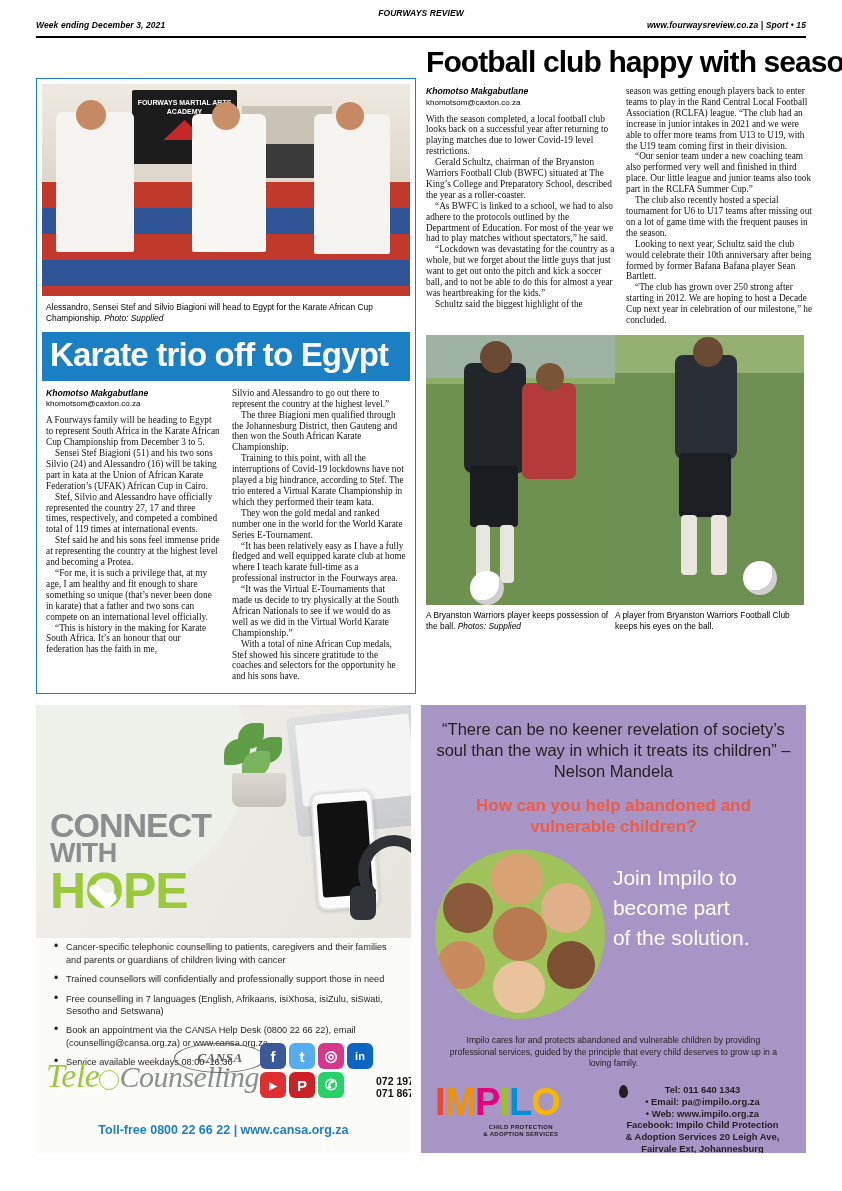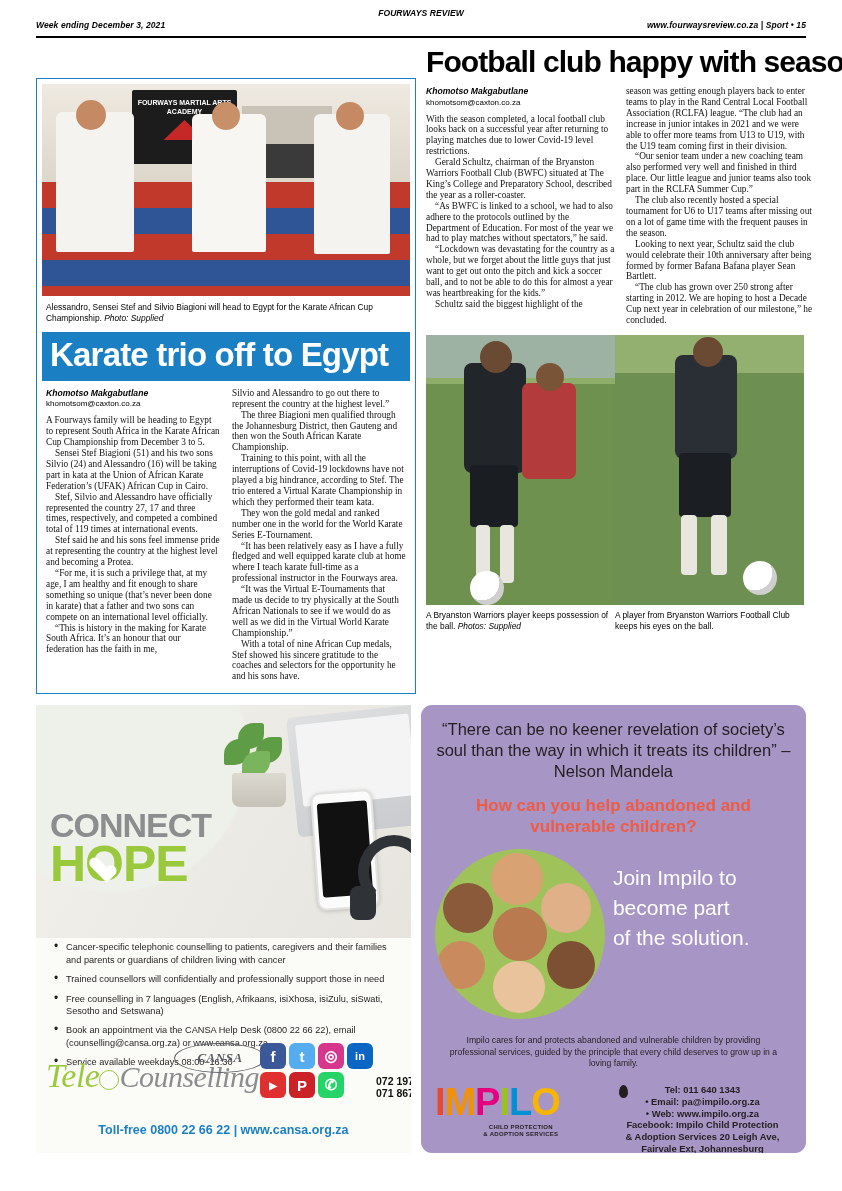--- a/index.html
+++ b/index.html
@@ -72,21 +72,21 @@
   .f-photos > div { width:189px; }
   .f-photo { height:270px; }
   .f-cap { font-family:"Liberation Sans", sans-serif; font-size:8.4px; line-height:11px;
            color:#000; padding-top:5px; }
   .f-cap .it { font-style:italic; }
 
   
   .ads { display:flex; gap:10px; margin-top:11px; }
   .ad-left { width:380px; height:448px; background:#fbfbf8; position:relative; overflow:hidden; }
   .ad-right { width:390px; height:448px; background:#a795c5; position:relative; overflow:hidden;
-              padding:14px 14px 8px 14px;border-radius:11px; }
+              padding:14px 14px 8px 14px; }
 
   
   .cansa-photo { position:absolute; left:0; top:0; width:380px; height:233px;
      background:
        radial-gradient(circle at 20% 22%, #eef0ea 0 38%, transparent 39%),
        linear-gradient(120deg,#f3f1ec 0%, #ecebe6 45%, #e6e4dd 100%);
   }
   .succulent { position:absolute; left:186px; top:16px; width:74px; height:60px; }
   .succ-leaf { position:absolute; background:#5f9c46; border-radius:60% 10% 60% 10%; }
   .pot { position:absolute; left:196px; top:68px; width:54px; height:34px;
@@ -328,20 +328,21 @@
           <div class="phone-screen"></div>
         </div>
         <div class="headphones">
           <div class="earcup" style="left:-19px;top:40px;"></div>
 
         </div>
       </div>
 
       <div class="connect-wrap">
         <div class="cw-line1">CONNECT</div>
+        <div class="cw-line2">WITH</div>
         <div class="cw-hope">
           <span>HOPE</span>
           <span class="heart"></span>
         </div>
       </div>
 
       <ul class="bullets">
         <li>Cancer-specific telephonic counselling to patients, caregivers and their families and parents or guardians of children living with cancer</li>
         <li>Trained counsellors will confidentially and professionally support those in need</li>
         <li>Free counselling in 7 languages (English, Afrikaans, isiXhosa, isiZulu, siSwati, Sesotho and Setswana)</li>

